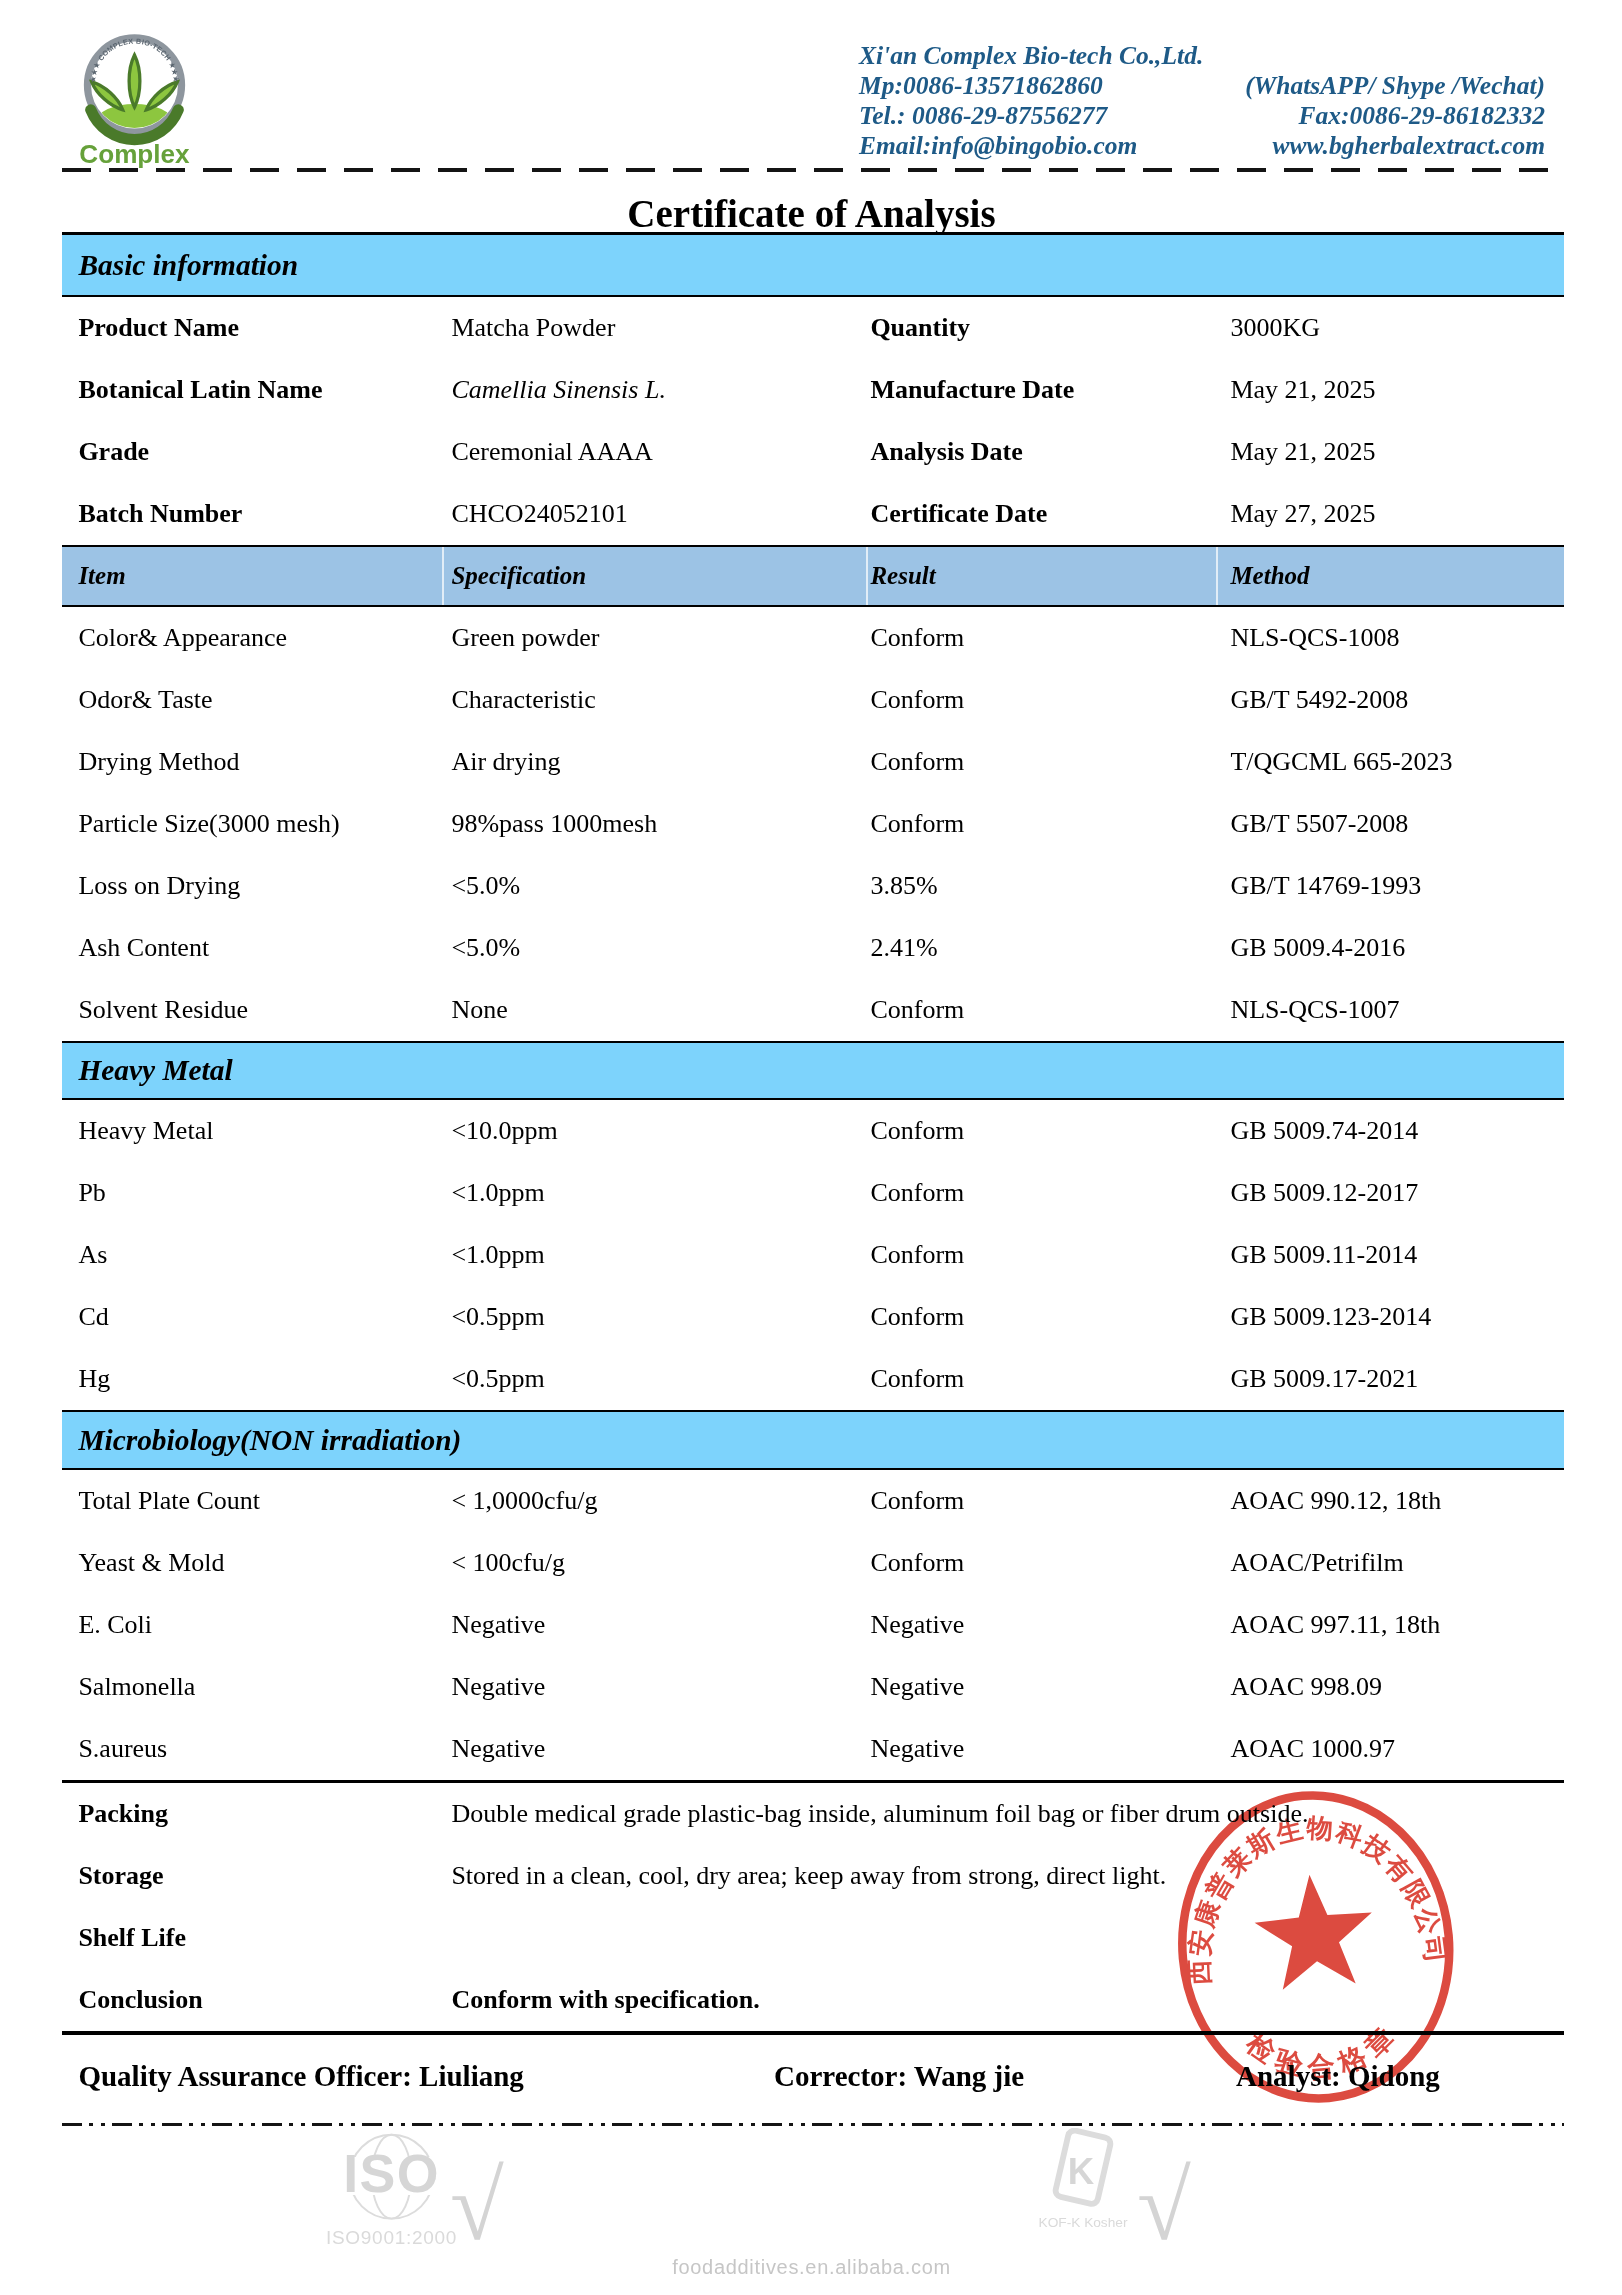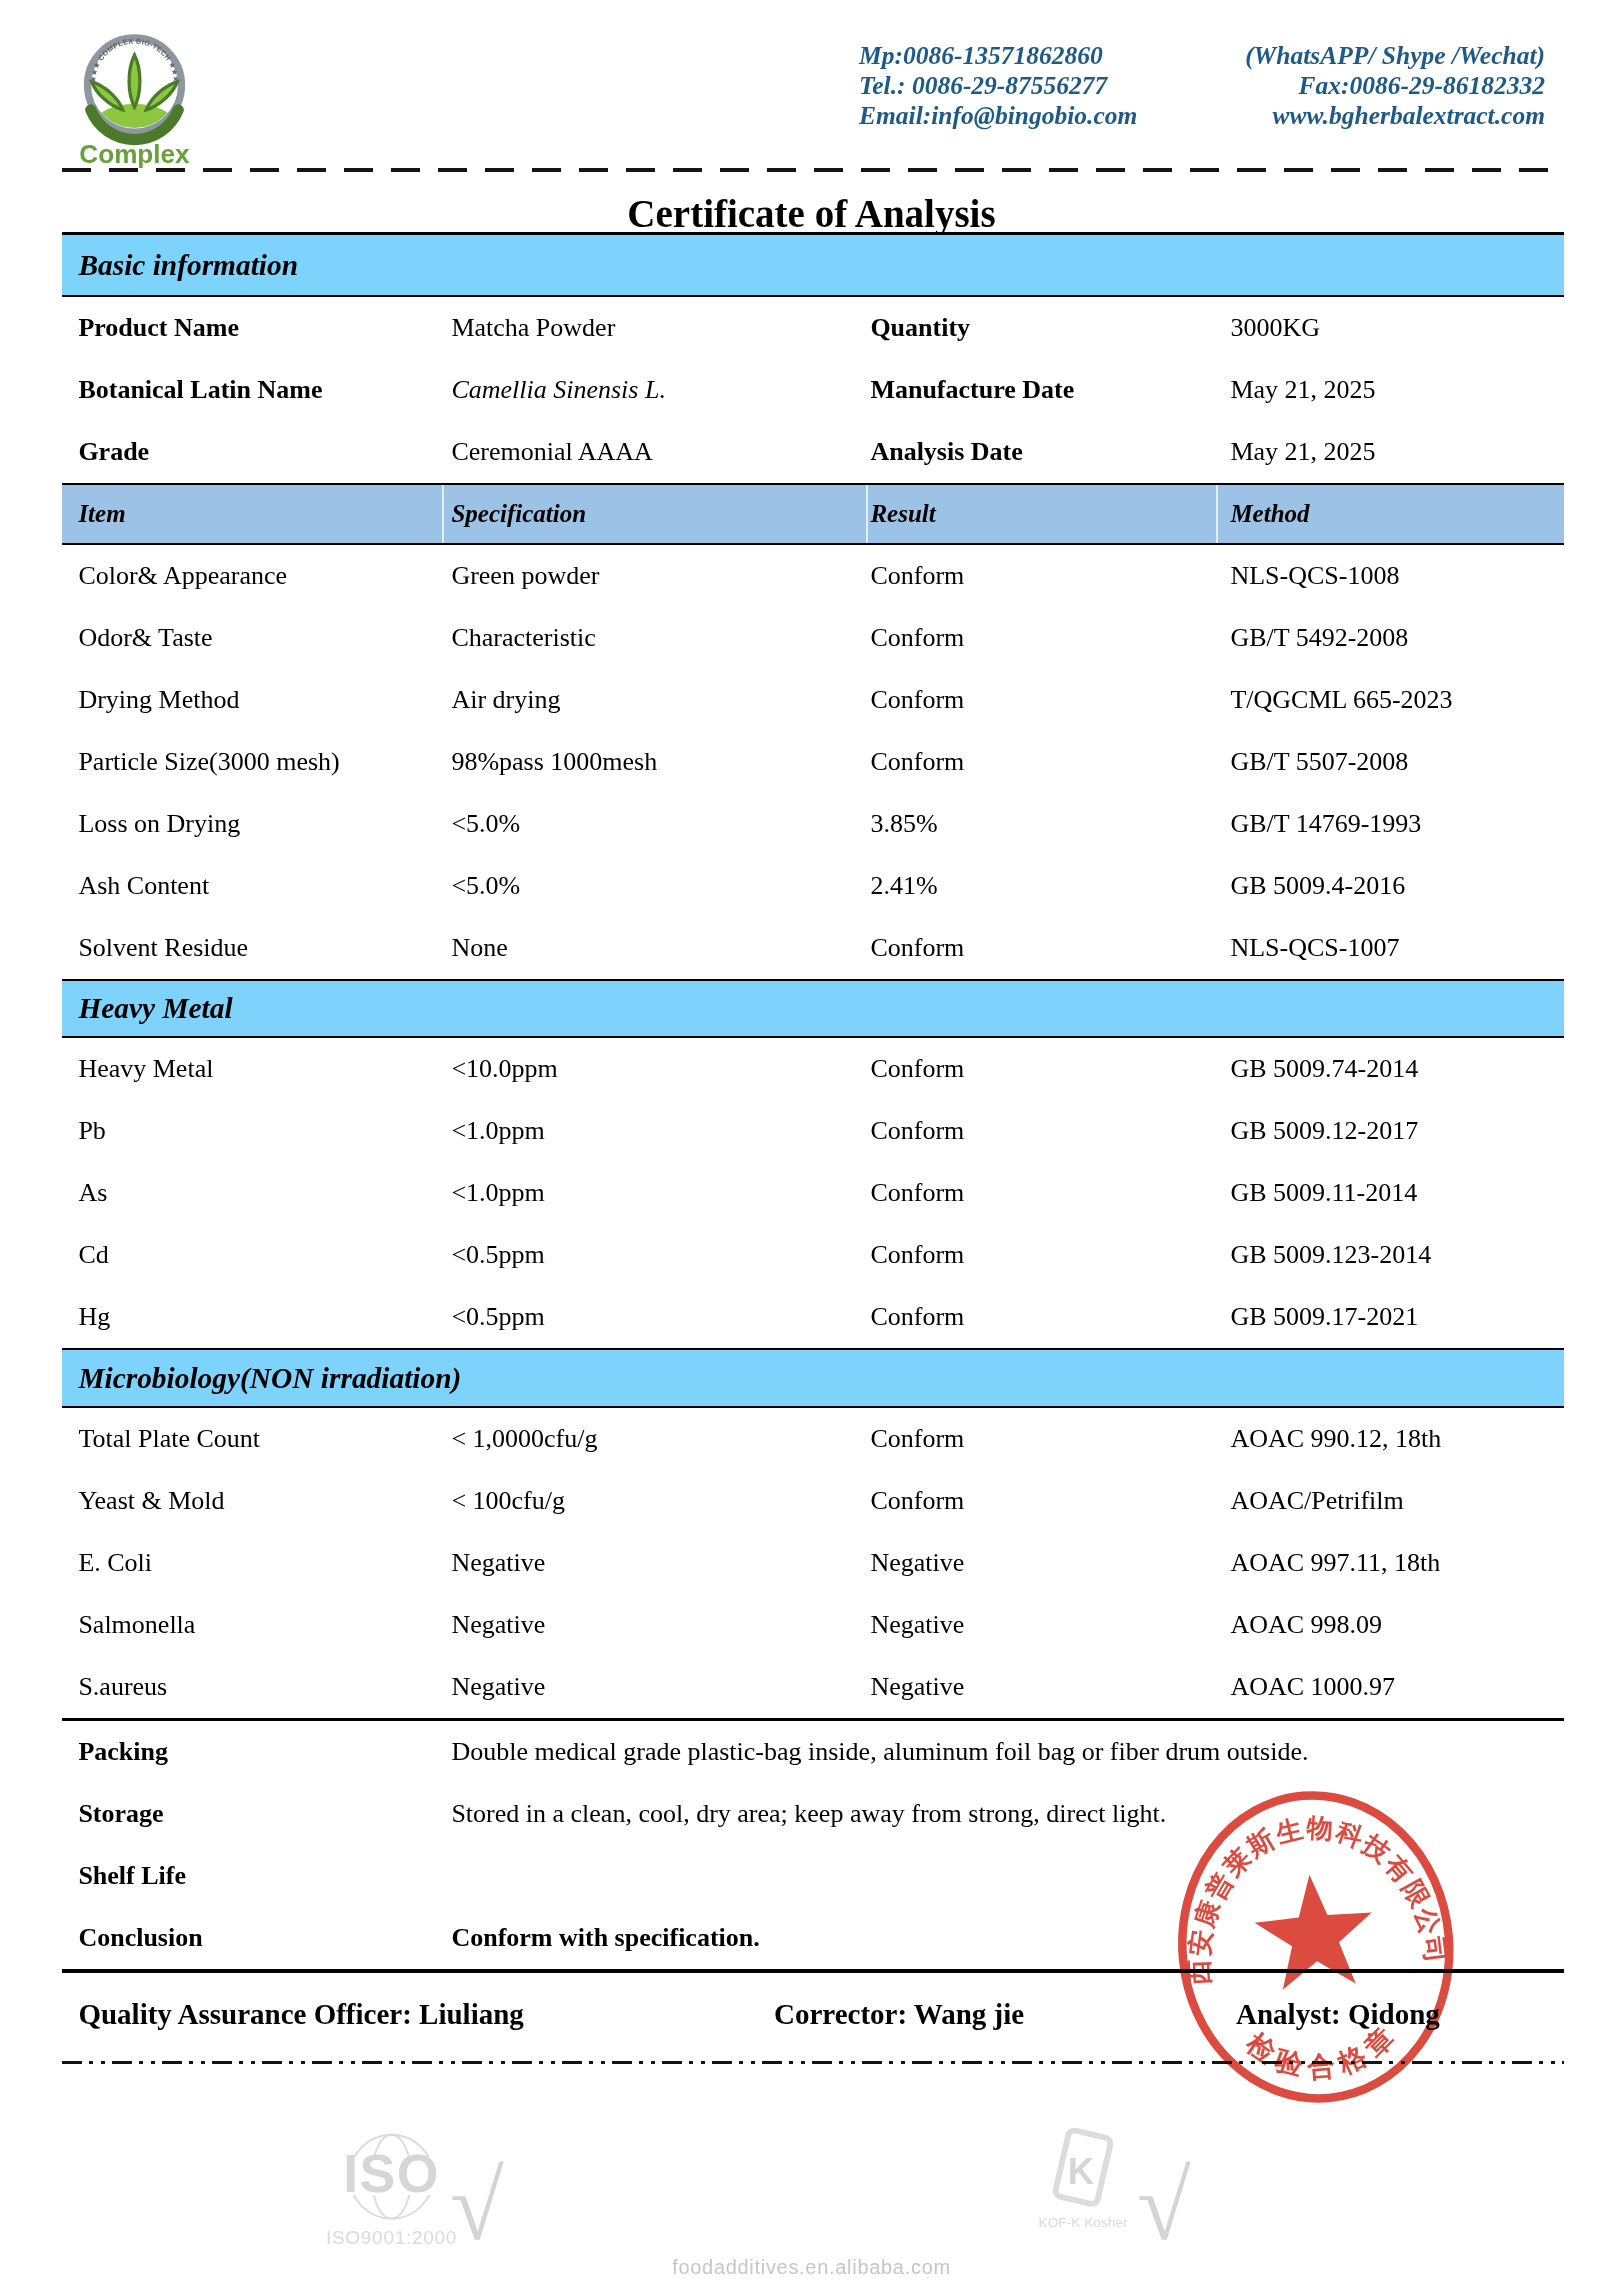--- a/index.html
+++ b/index.html
@@ -84,20 +84,23 @@
     </g>
     <text font-size="11" font-weight="bold" fill="#5b6670" letter-spacing="0.5" font-family="Liberation Sans, sans-serif">
       <textPath href="#logoArc" startOffset="50%" text-anchor="middle">★★★ COMPLEX BIO-TECH ★★★</textPath>
     </text>
     <text x="88" y="204" text-anchor="middle" font-size="40" font-weight="bold" fill="#66a13a" font-family="Liberation Sans, sans-serif">Complex</text>
   </svg>
 </div>
 
 <div class="contact">
   <div class="crow">
+      <span>Xi'an Complex Bio-tech Co.,Ltd.</span>
+    </div>
+  <div class="crow">
     <span>Mp:0086-13571862860</span>
     <span>(WhatsAPP/ Shype /Wechat)</span>
   </div>
   <div class="crow">
     <span>Tel.: 0086-29-87556277</span>
     <span>Fax:0086-29-86182332</span>
   </div>
   <div class="crow">
     <span>Email:info@bingobio.com</span>
     <span>www.bgherbalextract.com</span>
@@ -121,20 +124,26 @@
     <div class="c1">Botanical Latin Name</div>
     <div class="c2 it">Camellia Sinensis L.</div>
     <div class="c3">Manufacture Date</div>
     <div class="c4">May 21, 2025</div>
   </div>
   <div class="brow">
     <div class="c1">Grade</div>
     <div class="c2">Ceremonial AAAA</div>
     <div class="c3">Analysis Date</div>
     <div class="c4">May 21, 2025</div>
+  </div>
+  <div class="brow">
+    <div class="c1">Batch Number</div>
+    <div class="c2">CHCO24052101</div>
+    <div class="c3">Certificate Date</div>
+    <div class="c4">May 27, 2025</div>
   </div>
 
   <div class="thead">
     <div class="c1">Item</div>
     <div class="c2">Specification</div>
     <div class="c3">Result</div>
     <div class="c4">Method</div>
     <div class="vdiv" style="left:380px"></div>
     <div class="vdiv" style="left:804px"></div>
     <div class="vdiv" style="left:1154px"></div>

